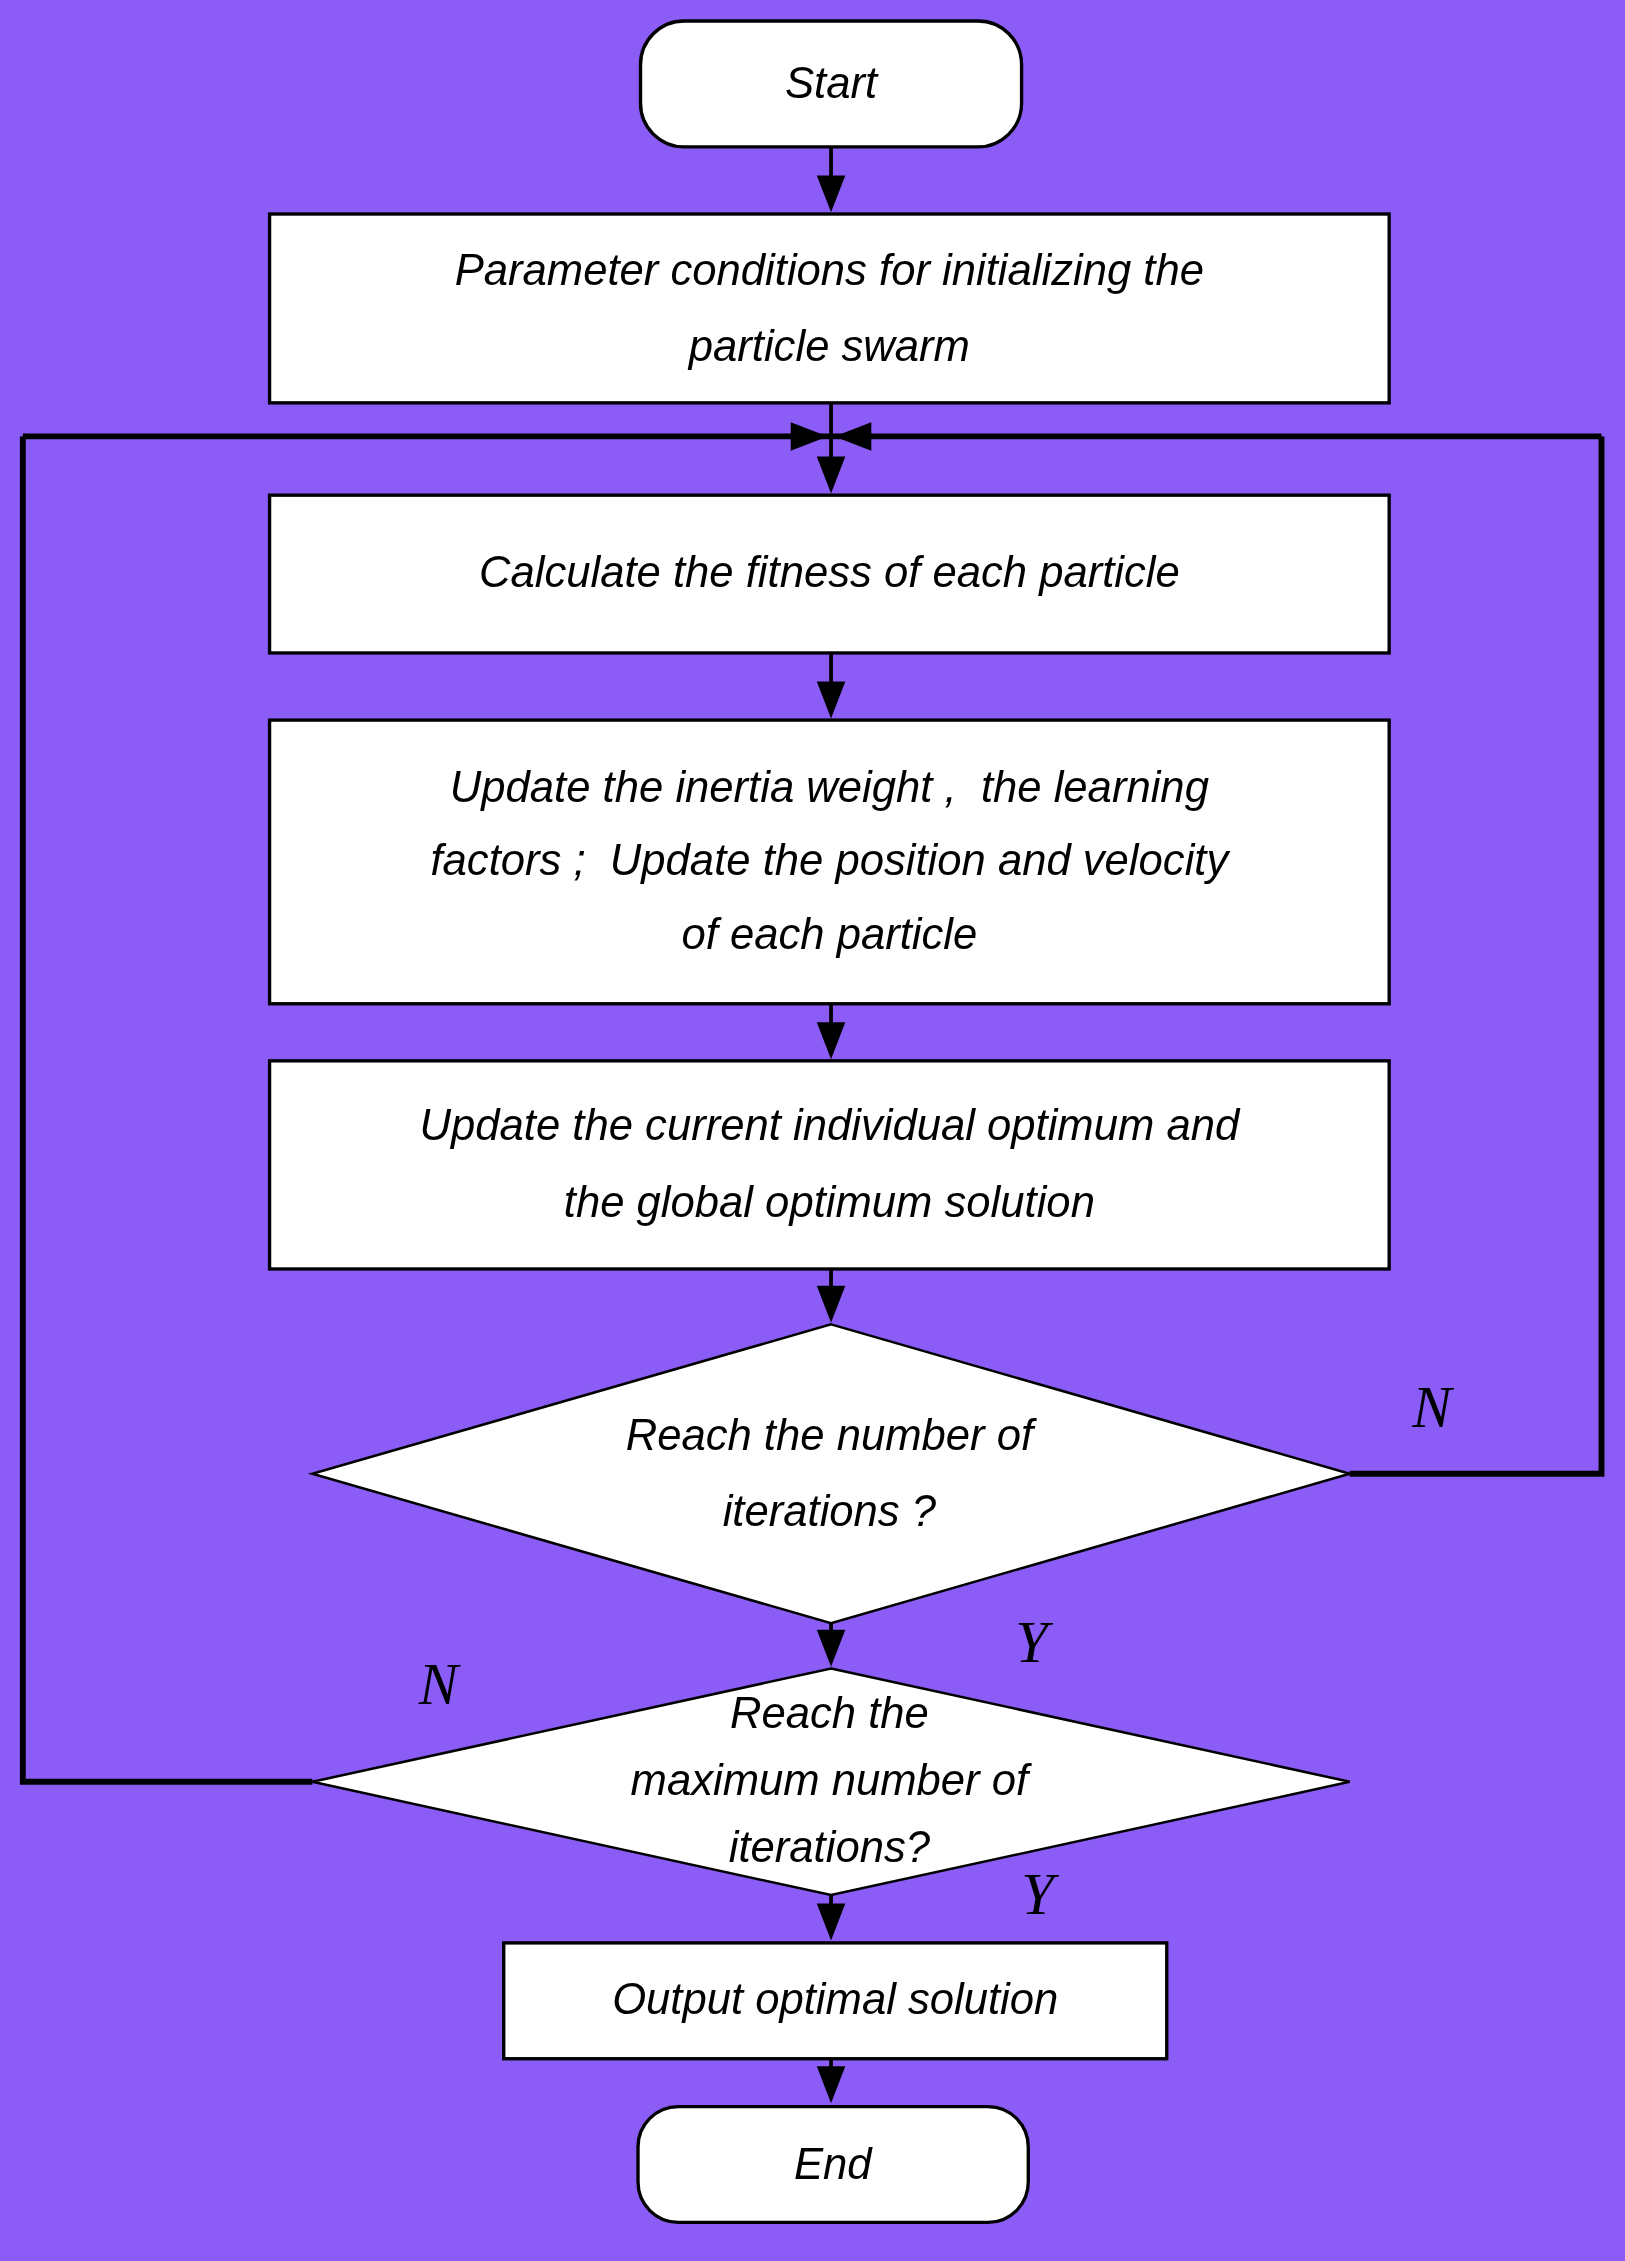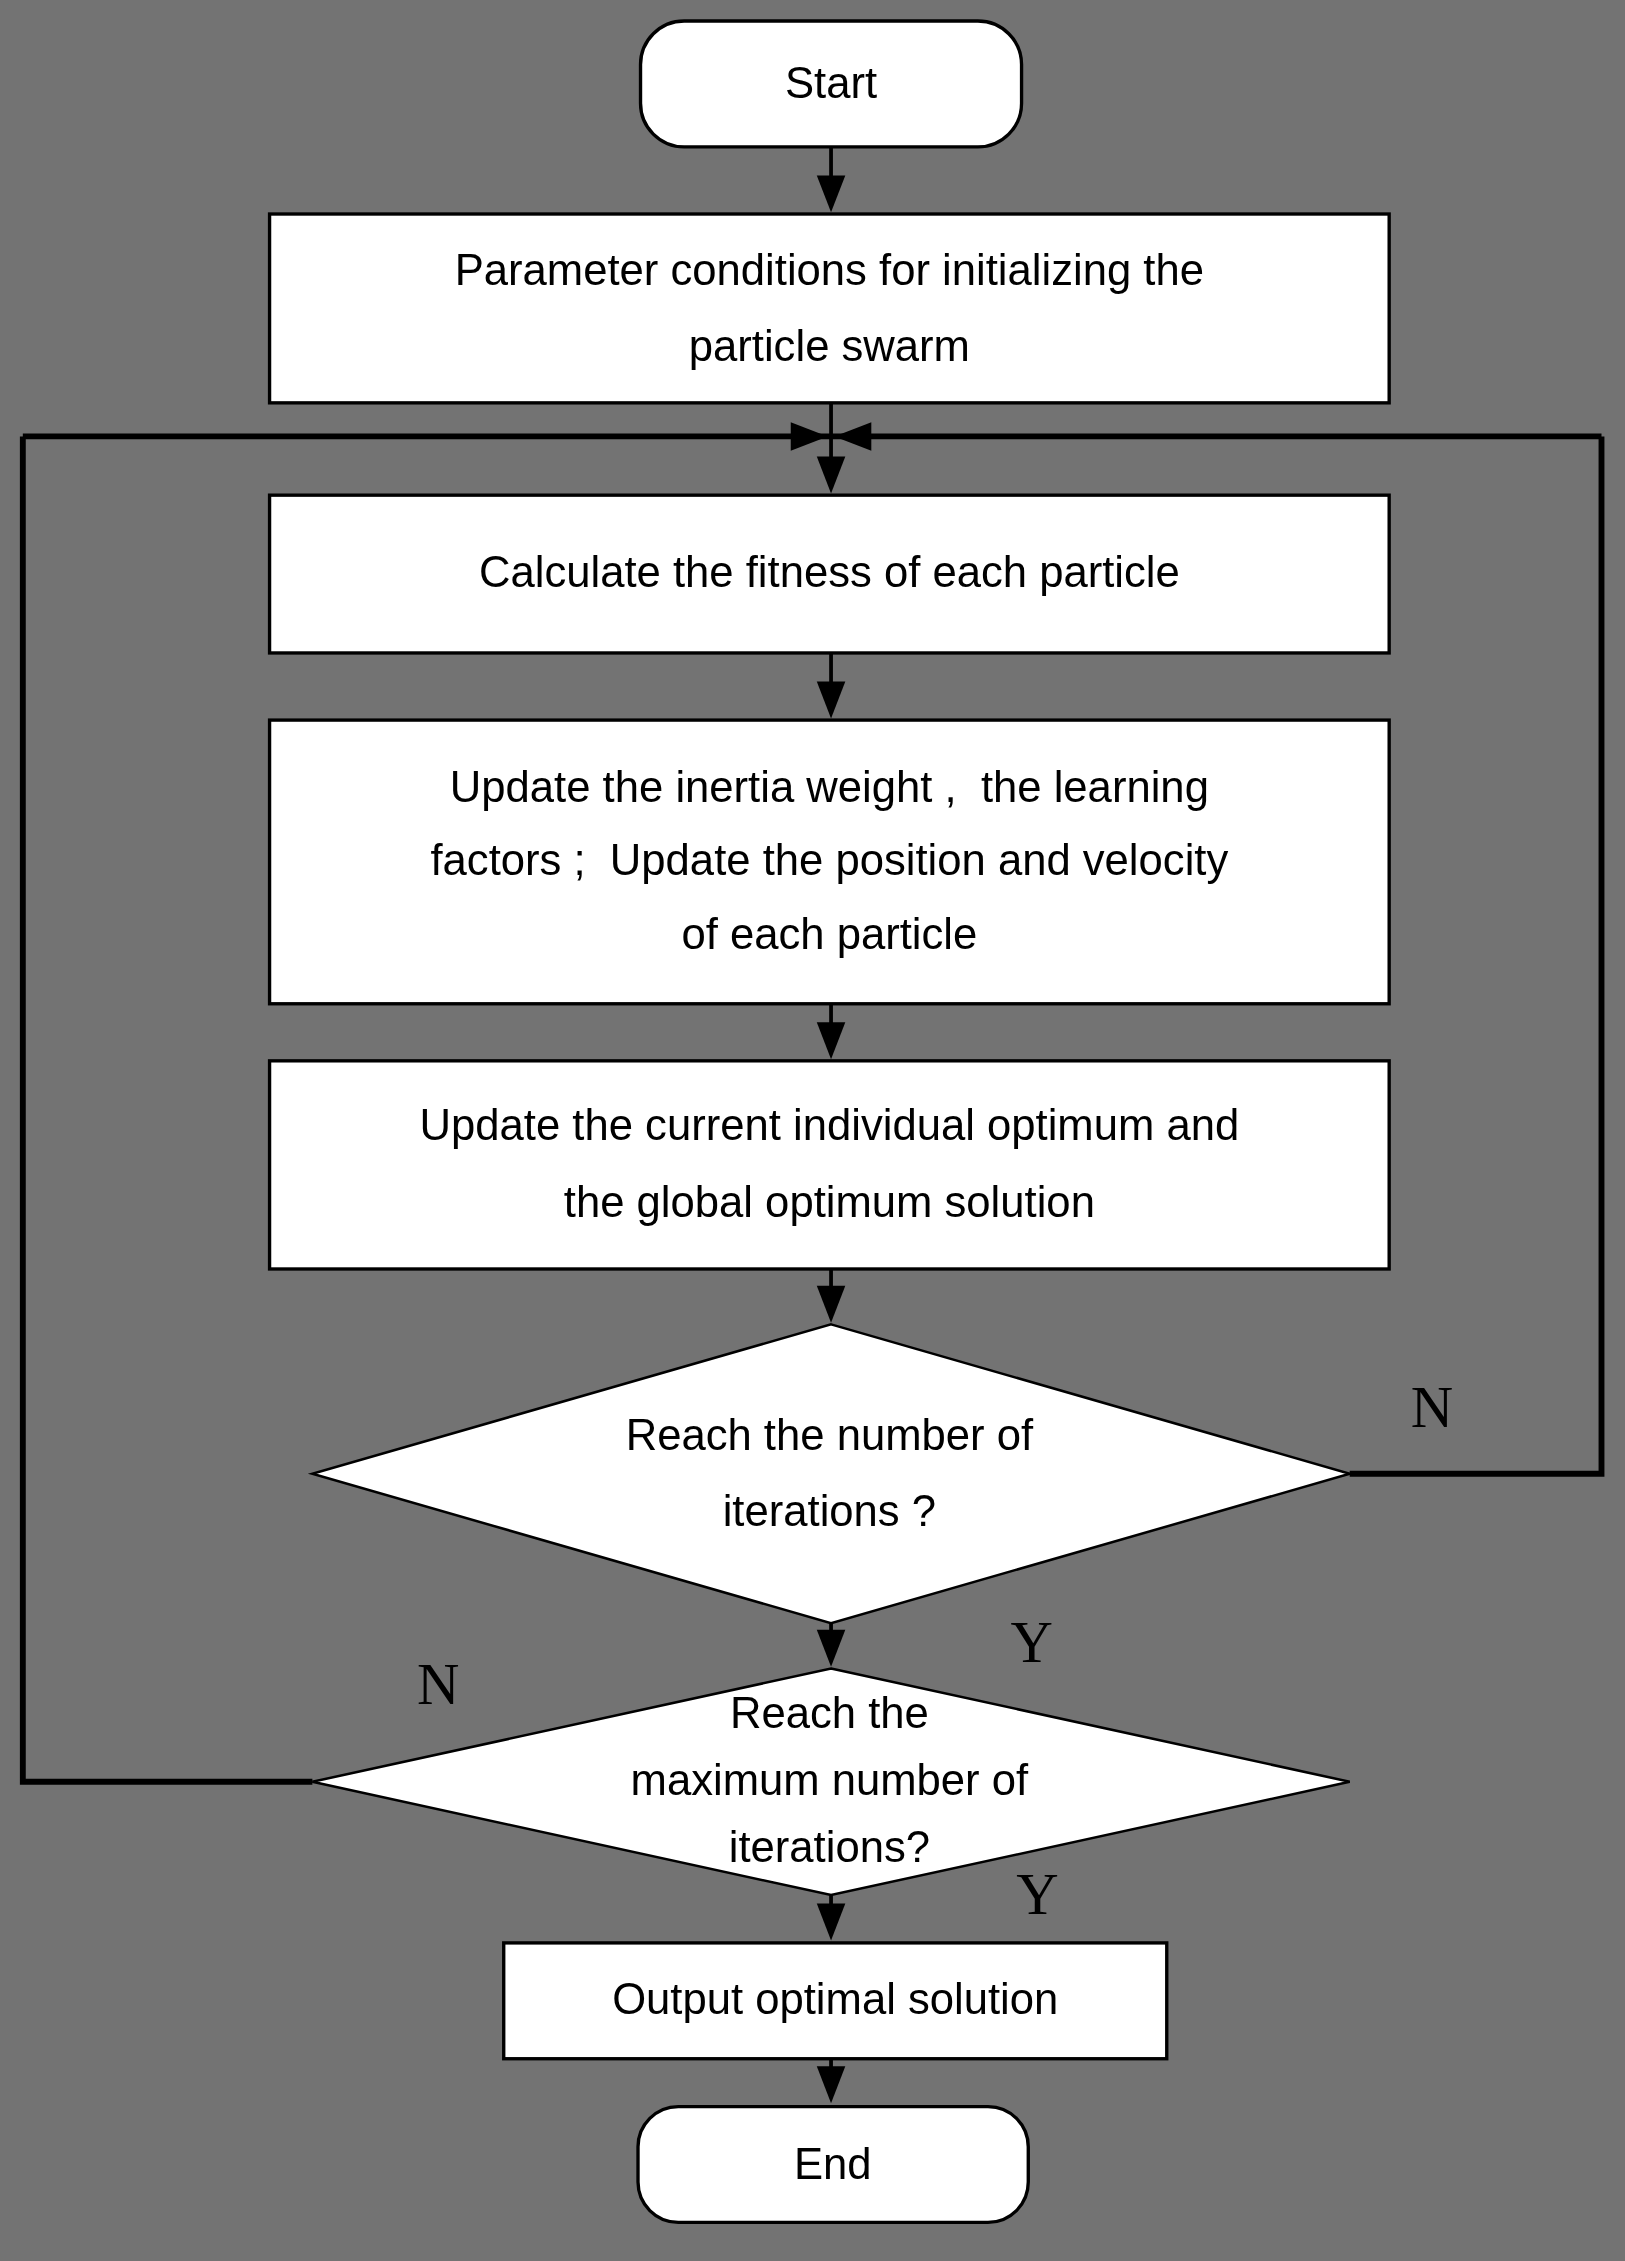--- a/index.html
+++ b/index.html
@@ -4,22 +4,23 @@
 <style>
   html, body {
     margin: 0;
     padding: 0;
     background: #ffffff;
   }
   .canvas {
     position: relative;
     width: 1626px;
     height: 2261px;
-    background: #737373;
+    background: #8b5cf6;
     overflow: hidden;
+    font-style: italic;
   }
   svg {
     position: absolute;
     left: 0;
     top: 0;
     display: block;
   }
   svg text {
     font-family: "Liberation Sans", sans-serif;
     font-size: 52px;

